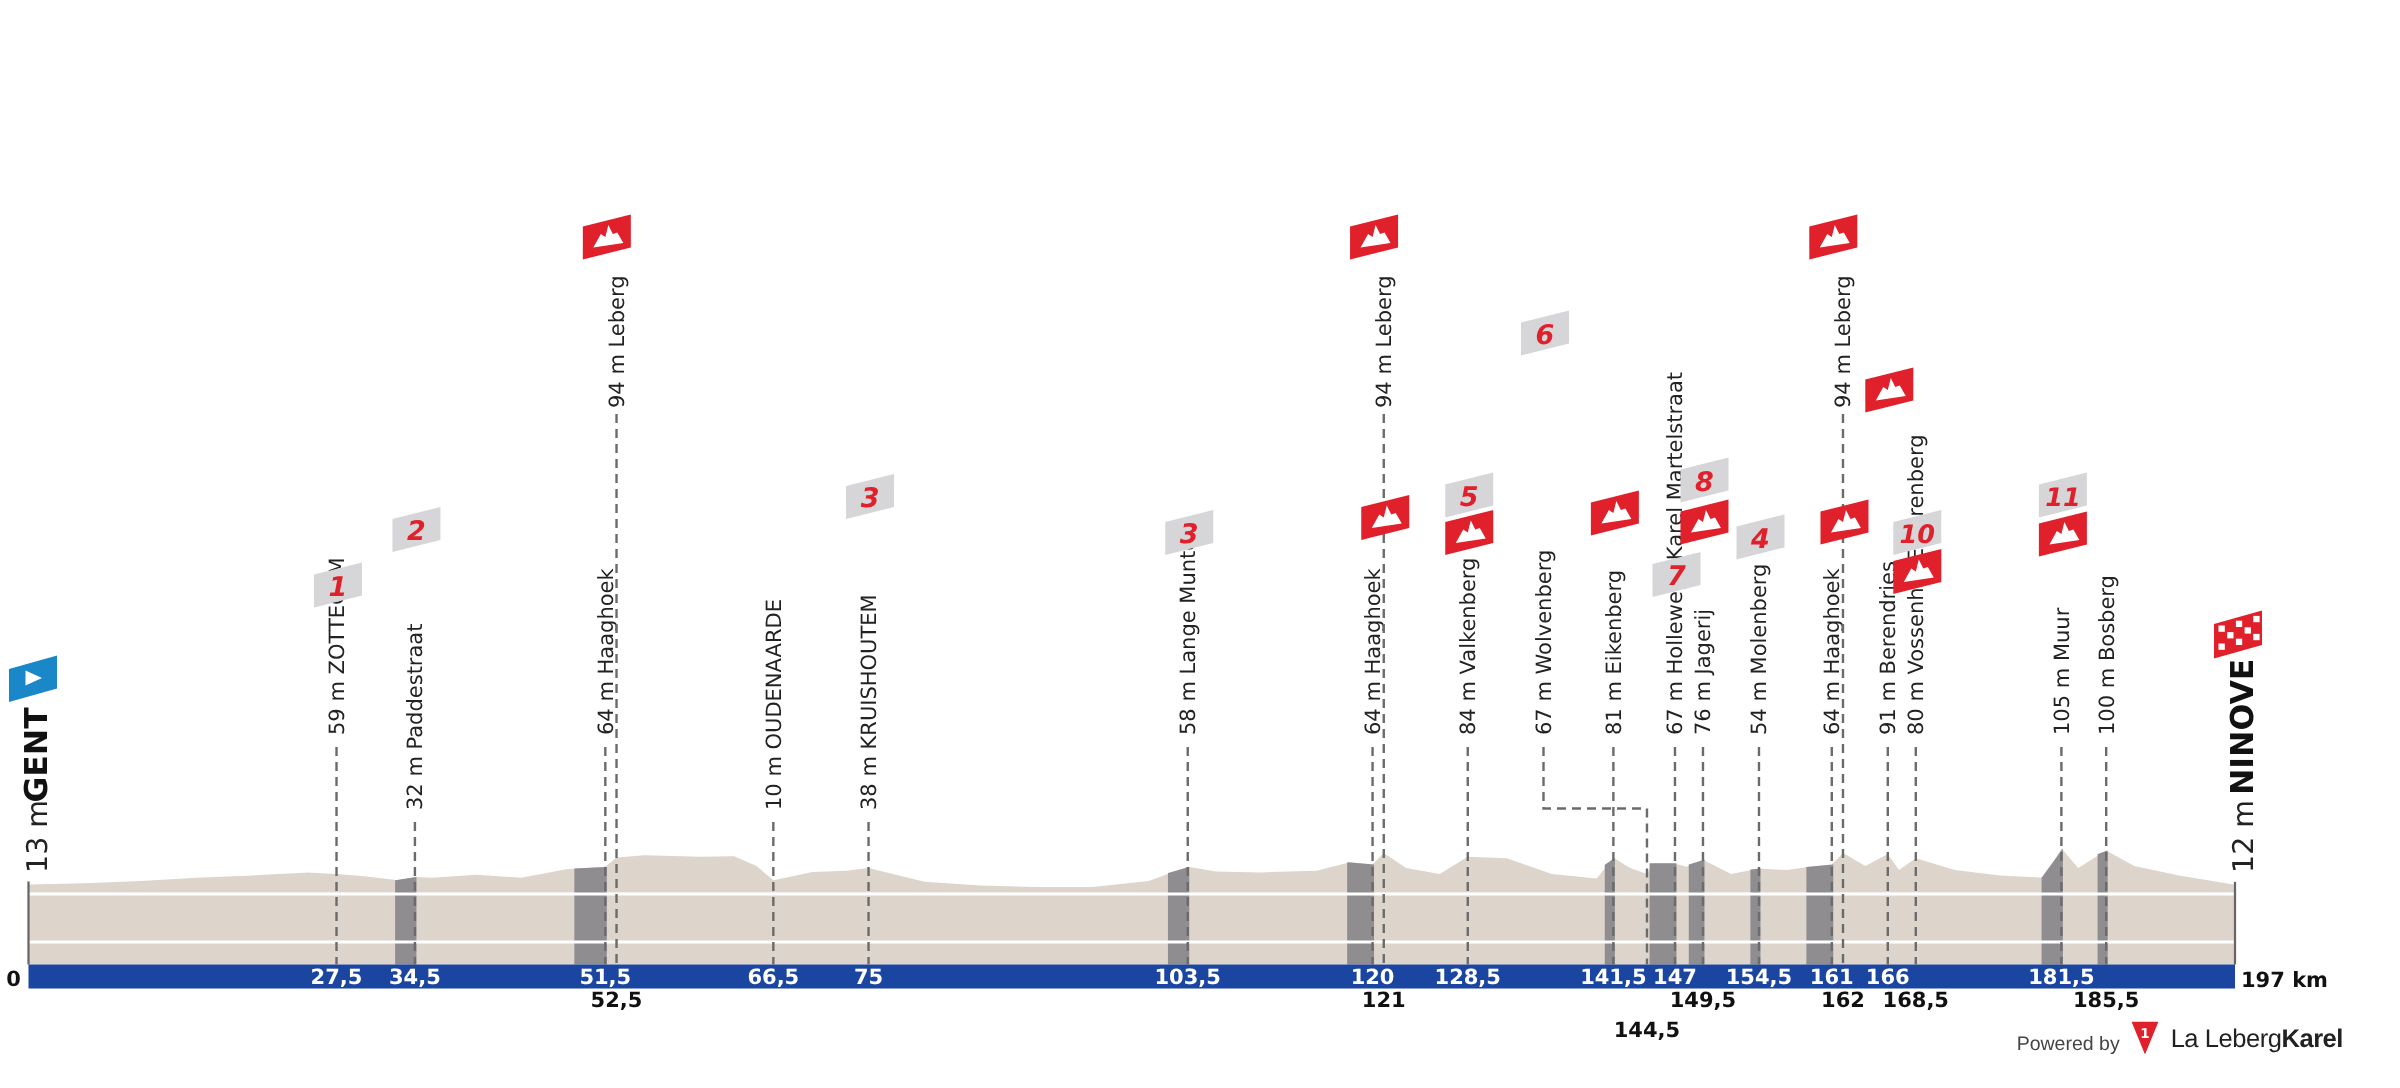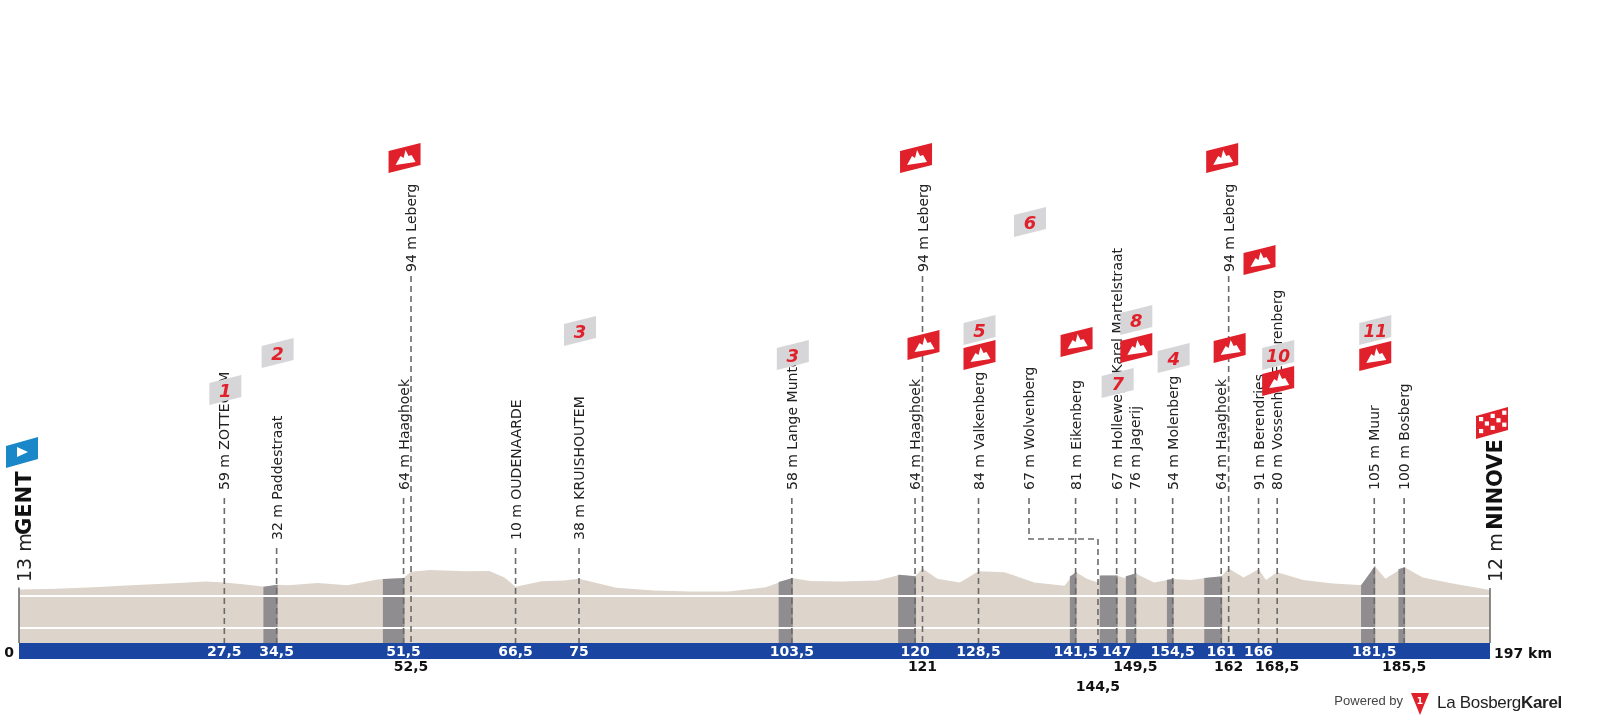--- a/index.html
+++ b/index.html
@@ -1,19 +1,19 @@
 <!DOCTYPE html>
 <html><head>
 <meta charset="utf-8">
 <style>
   html, body { margin: 0; padding: 0; background: #ffffff; }
   body { width: 1600px; height: 725px; position: relative; overflow: hidden; font-family: "DejaVu Sans", sans-serif; }
   #stage { position: absolute; left: 0; top: 0; width: 1600px; height: 725px; }
   svg text { font-family: "DejaVu Sans", sans-serif; }
-  .powered { position: absolute; right: 38px; bottom: 10px; font-family: "Liberation Sans", sans-serif; font-size: 13px; color: #444; display: flex; align-items: flex-start; gap: 8px; }
+  .powered { position: absolute; right: 38px; bottom: 22px; font-family: "Liberation Sans", sans-serif; font-size: 13px; color: #444; display: flex; align-items: flex-end; gap: 8px; }
   .powered .brand { font-size: 17px; color: #222; letter-spacing: -0.3px; }
   .powered .brand b { font-weight: bold; }
 </style>
 </head>
 <body>
 
 <div id="stage">
   <svg id="chart" width="1600" height="725" viewBox="0 0 1600 725" xmlns="http://www.w3.org/2000/svg">
       <rect x="19" y="595" width="1471" height="48" fill="#ddd5cb"></rect>
       <path d="M19,595 L19.0,589.6 L56.3,588.8 L93.7,587.3 L131.0,585.2 L168.3,583.6 L205.7,581.6 L224.3,582.6 L243.0,584.2 L265.4,586.8 L276.6,584.7 L287.8,585.2 L317.7,583.1 L347.5,585.2 L377.4,579.5 L403.6,577.9 L411.0,571.7 L429.7,570.1 L467.0,571.2 L489.4,570.9 L504.4,577.4 L515.6,586.8 L541.7,581.3 L564.1,580.5 L579.0,578.7 L616.4,587.8 L653.7,590.4 L691.0,591.4 L728.4,591.4 L765.7,587.3 L791.8,577.9 L810.5,581.0 L840.4,581.6 L877.7,580.5 L900.1,574.8 L915.0,576.4 L922.5,568.6 L937.4,578.7 L959.8,582.6 L978.5,571.2 L1004.6,572.2 L1034.5,582.6 L1064.4,585.7 L1075.6,571.9 L1086.8,578.7 L1098.0,582.6 L1101.7,575.6 L1116.6,575.6 L1124.1,577.9 L1135.3,573.2 L1154.0,582.6 L1172.7,579.0 L1191.3,580.0 L1206.3,577.9 L1221.2,576.4 L1228.7,568.6 L1243.6,577.4 L1258.5,569.3 L1266.0,580.0 L1277.2,572.2 L1303.3,580.0 L1333.2,583.6 L1363.1,585.2 L1374.3,565.7 L1385.5,578.7 L1404.1,567.0 L1422.8,577.4 L1452.7,583.6 L1490.0,589.9 L1490,595 Z" fill="#ddd5cb"></path>
@@ -207,14 +207,14 @@
       </g>
     </svg>
 </div>
 
 <div class="powered">
   <span>Powered by</span>
   <svg width="18" height="22" viewBox="0 0 18 22">
     <polygon points="0,0 18,0 9,22" fill="#e0202a"></polygon>
     <text x="9" y="11" fill="#fff" font-size="9" font-weight="bold" text-anchor="middle">1</text>
   </svg>
-  <span class="brand"><span>La Bosberg</span><b>Karel</b></span>
+  <span class="brand"><span>La Leberg</span><b>Karel</b></span>
 </div>
 
 </body></html>

